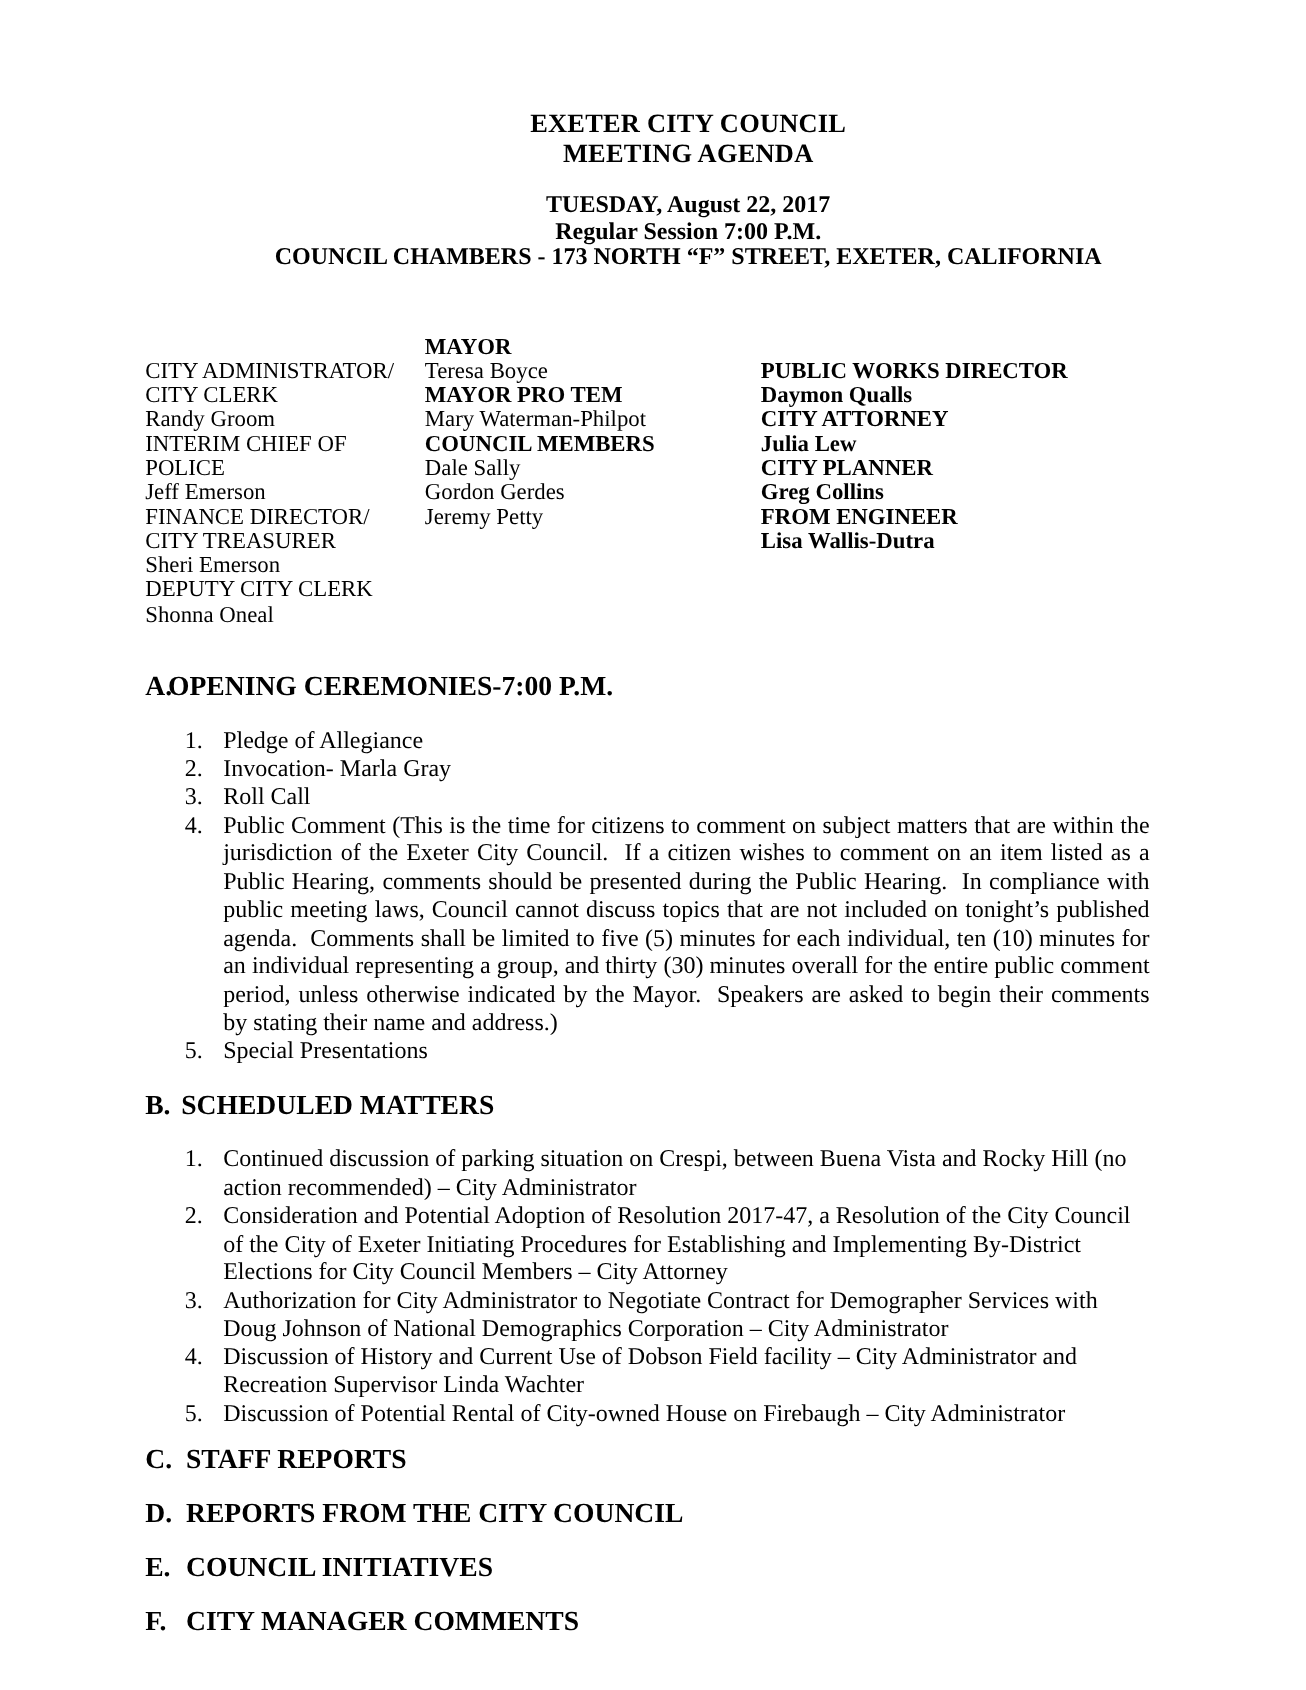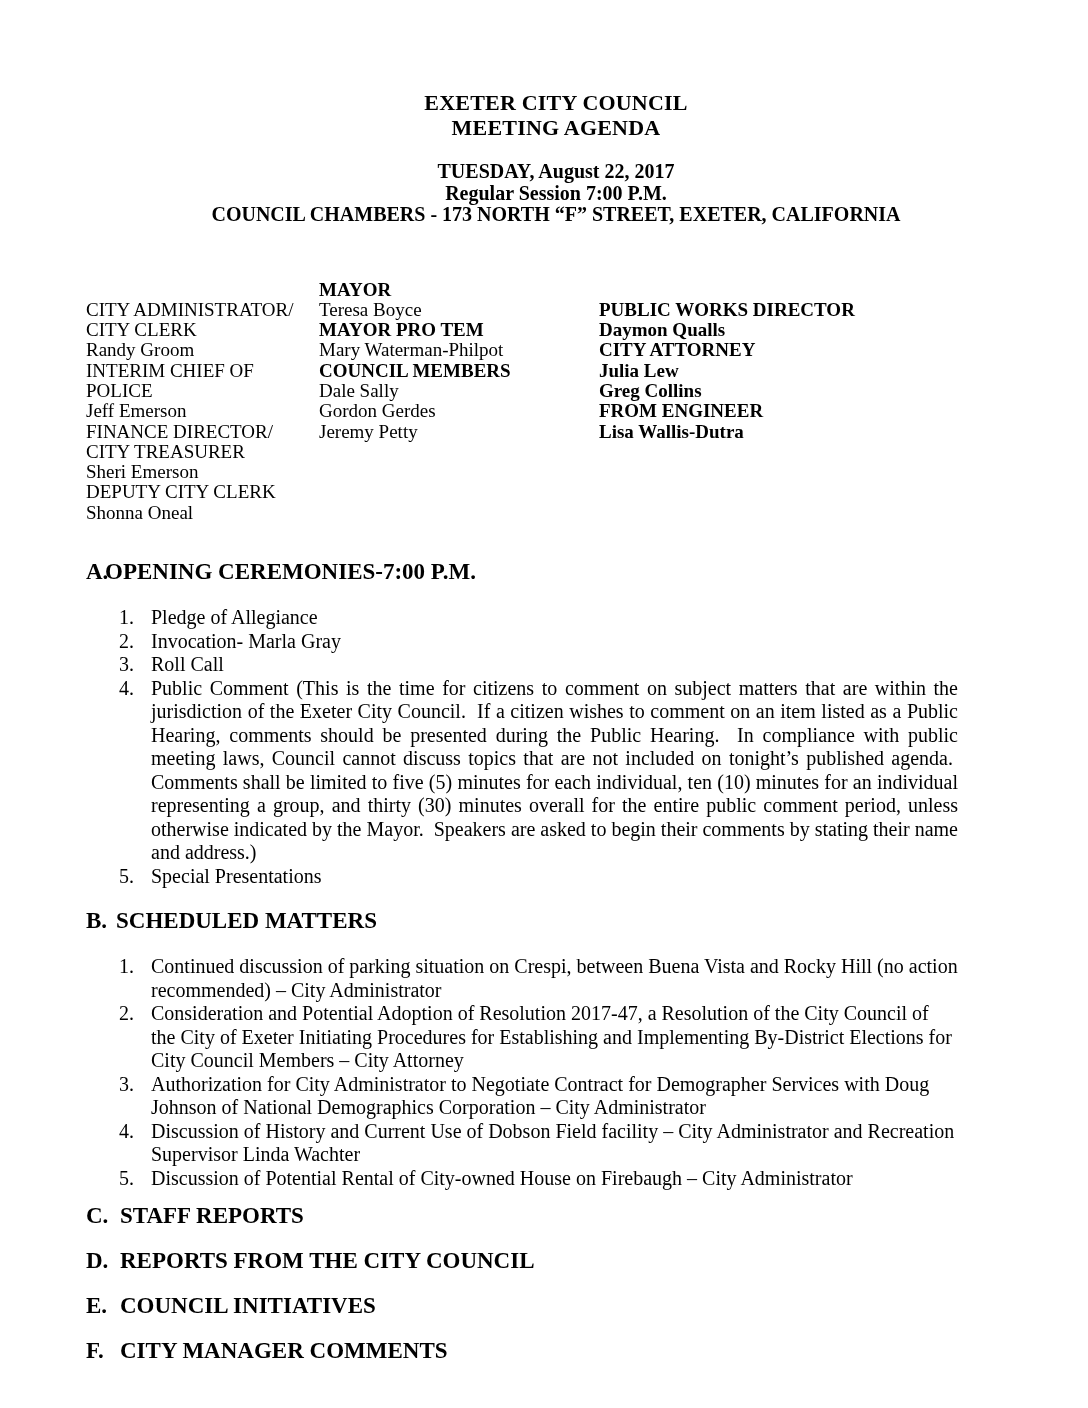--- a/index.html
+++ b/index.html
@@ -1,21 +1,21 @@
 <!DOCTYPE html>
 <html><head>
 <meta charset="utf-8">
 <style>
   html,body { margin:0; padding:0; background:#ffffff; }
   .page {
     width:1088px; height:1408px; background:#ffffff; color:#000000;
     font-family:"Liberation Serif","DejaVu Serif",serif;
     position:relative; overflow:hidden; box-sizing:border-box;
   }
-  .content { padding:0 130px 0 86px; }
+  .content { padding:0 130px 0 86px;margin-left:35px; }
 
   
   .doc-header { margin-top:90px; text-align:center; position:relative; left:34px; }
   .title-line { font-size:22px; font-weight:bold; line-height:25px; letter-spacing:0.2px; }
   .date-block { margin-top:21px; }
   .date-line  { font-size:20px; font-weight:bold; line-height:21.5px; }
 
   
   .officials { margin-top:54px; display:flex; font-size:19px; line-height:20.3px; }
   .off-col-left   { width:233px; padding-top:20.3px; text-align:left; }
@@ -76,20 +76,21 @@
         <div class="bold">COUNCIL MEMBERS</div>
         <div>Dale Sally</div>
         <div>Gordon Gerdes</div>
         <div>Jeremy Petty</div>
       </div>
       <div class="off-col-right">
         <div>PUBLIC WORKS DIRECTOR</div>
         <div>Daymon Qualls</div>
         <div>CITY ATTORNEY</div>
         <div>Julia Lew</div>
+        <div>CITY PLANNER</div>
         <div>Greg Collins</div>
         <div>FROM ENGINEER</div>
         <div>Lisa Wallis-Dutra</div>
       </div>
     </section>
 
     <section class="sec-a">
       <div class="sec-heading">
         <span class="lbl lbl-a">A.</span><span>OPENING CEREMONIES-7:00 P.M.</span>
       </div>

